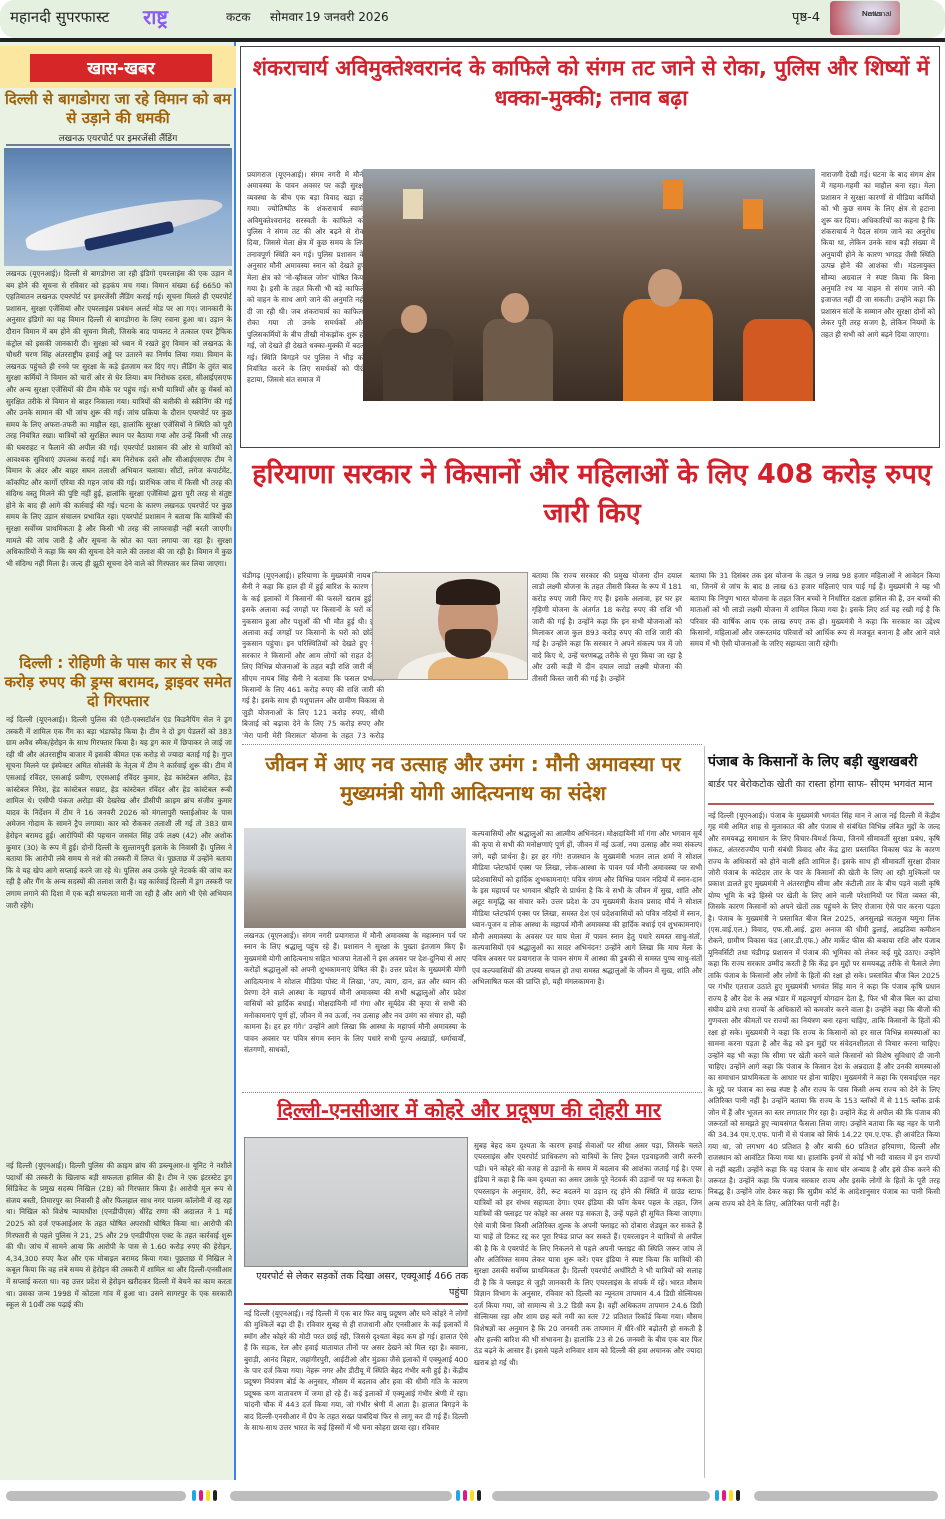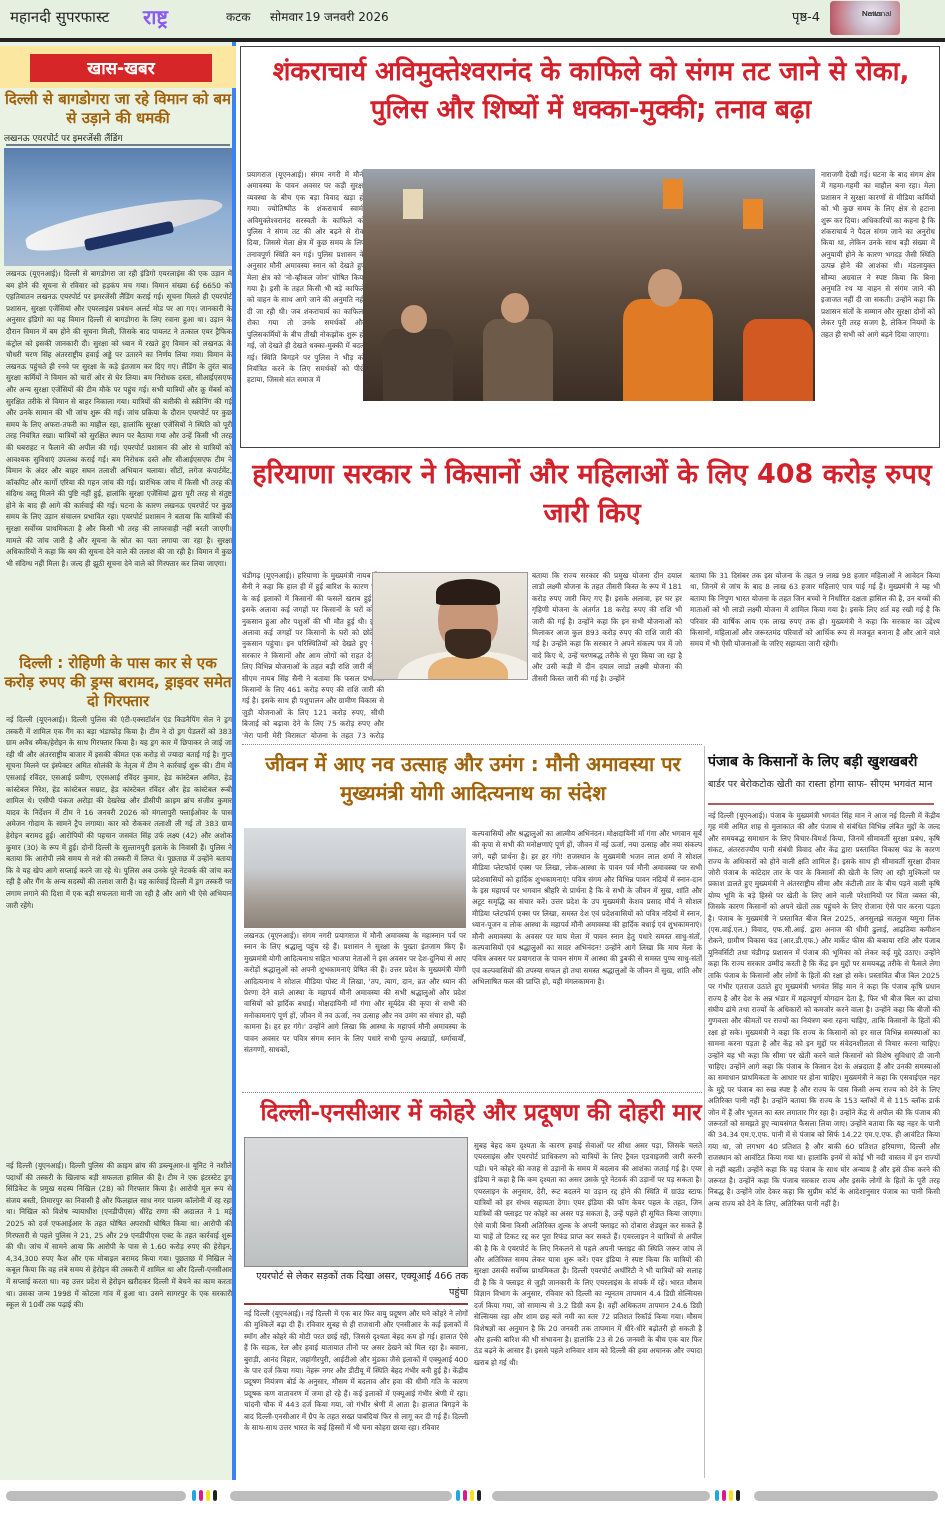--- a/index.html
+++ b/index.html
@@ -1,37 +1,37 @@
 <!DOCTYPE html>
 <html><head>
 <meta charset="utf-8">
 <style>
   * { box-sizing: border-box; margin: 0; padding: 0; }
   html, body { width: 945px; height: 1519px; background: #ffffff; overflow: hidden; }
   body { font-family: "DejaVu Sans", sans-serif; color: #222; position: relative; }
 
   
-  .masthead { position: absolute; left: 0; top: 0; width: 945px; height: 38px; background: #e6f0e0; }
+  .masthead { position: absolute; left: 0; top: 0; width: 945px; height: 38px; background: #e6f0e0; border-radius: 15px; }
   .masthead .brand { position: absolute; left: 10px; top: 6px; font-size: 15px; color: #222; }
   .masthead .section { position: absolute; left: 143px; top: 3px; font-size: 20px; font-weight: bold; color: #8b5cf6; }
   .masthead .city { position: absolute; left: 226px; top: 8px; font-size: 12px; color: #222; }
   .masthead .day { position: absolute; left: 270px; top: 8px; font-size: 12px; color: #222; }
   .masthead .date { position: absolute; left: 305px; top: 8px; font-size: 12px; color: #222; }
   .masthead .page { position: absolute; left: 792px; top: 7px; font-size: 13px; color: #222; }
   .masthead .logo { position: absolute; left: 830px; top: 1px; width: 70px; height: 34px; border-radius: 4px;
      background: radial-gradient(circle at 60% 40%, #e8e8f4 0%, #c9b6c6 40%, #c87e88 70%, #b14a5a 100%); }
   .masthead .logo span { position: absolute; left: 16px; top: 4px; font-size: 8px; color: #333; text-align: center; line-height: 1.2; font-family: "Liberation Sans", sans-serif; }
   .rule-dark { position: absolute; left: 0; top: 38px; width: 945px; height: 4px; background: #222; }
 
   
-  .left-col { position: absolute; left: 0; top: 42px; width: 236px; height: 1438px; background: #eaf2e4; border-right: 4px solid #3b82f6; }
+  .left-col { position: absolute; left: 0; top: 42px; width: 236px; height: 1438px; background: #eaf2e4; border-right: 2px solid #3b82f6; }
   .kb-band { position: absolute; left: 0; top: 4px; width: 236px; height: 42px; background: #fbe7a0; }
   .kb-tag { position: absolute; left: 30px; top: 8px; width: 182px; height: 28px; background: #d62628; color: #fff; font-size: 17px; font-weight: bold; text-align: center; line-height: 28px; }
   .lc-headline { position: absolute; left: 4px; width: 228px; text-align: center; font-weight: bold; color: #a16207; line-height: 1.25; }
-  .lc-sub { position: absolute; left: 4px; width: 228px; font-size: 9px; color: #222; }
+  .lc-sub { position: absolute; left: 4px; width: 228px; text-align: center; font-size: 9px; color: #222; }
   .lc-body { position: absolute; left: 6px; width: 226px; font-size: 7.2px; line-height: 11.6px; color: #333; text-align: justify; overflow: hidden; }
   .lc-rule { position: absolute; left: 6px; width: 224px; height: 2px; background: #8a3d3d; }
   .photo { position: absolute; overflow: hidden; }
   .plane { background: linear-gradient(180deg, #5a7fae 0%, #8fb0d4 55%, #a9bed6 100%); }
   .plane::before { content: ""; position: absolute; left: 20px; top: 60px; width: 200px; height: 30px; background: linear-gradient(90deg, #f4f4f4, #d7d7db); border-radius: 40% 60% 40% 40%; transform: rotate(-12deg); }
   .plane::after { content: ""; position: absolute; left: 80px; top: 82px; width: 90px; height: 12px; background: #1f3266; transform: rotate(-12deg); border-radius: 4px; }
 
   
   .main-box { position: absolute; left: 240px; top: 46px; width: 700px; height: 402px; border: 1px solid #444; }
   .red-head { position: absolute; color: #d3202a; font-weight: bold; text-align: center; line-height: 1.45; }
@@ -95,21 +95,21 @@
 
   <p class="lc-body" style="top:226px;height:382px;">लखनऊ (यूएनआई)। दिल्ली से बागडोगरा जा रही इंडिगो एयरलाइंस की एक उड़ान में बम होने की सूचना से रविवार को हड़कंप मच गया। विमान संख्या 6ई 6650 को एहतियातन लखनऊ एयरपोर्ट पर इमरजेंसी लैंडिंग कराई गई। सूचना मिलते ही एयरपोर्ट प्रशासन, सुरक्षा एजेंसियां और एयरलाइंस प्रबंधन अलर्ट मोड पर आ गए। जानकारी के अनुसार इंडिगो का यह विमान दिल्ली से बागडोगरा के लिए रवाना हुआ था। उड़ान के दौरान विमान में बम होने की सूचना मिली, जिसके बाद पायलट ने तत्काल एयर ट्रैफिक कंट्रोल को इसकी जानकारी दी। सुरक्षा को ध्यान में रखते हुए विमान को लखनऊ के चौधरी चरण सिंह अंतरराष्ट्रीय हवाई अड्डे पर उतारने का निर्णय लिया गया। विमान के लखनऊ पहुंचते ही रनवे पर सुरक्षा के कड़े इंतजाम कर दिए गए। लैंडिंग के तुरंत बाद सुरक्षा कर्मियों ने विमान को चारों ओर से घेर लिया। बम निरोधक दस्ता, सीआईएसएफ और अन्य सुरक्षा एजेंसियों की टीम मौके पर पहुंच गई। सभी यात्रियों और क्रू मेंबर्स को सुरक्षित तरीके से विमान से बाहर निकाला गया। यात्रियों की बारीकी से स्क्रीनिंग की गई और उनके सामान की भी जांच शुरू की गई। जांच प्रक्रिया के दौरान एयरपोर्ट पर कुछ समय के लिए अफरा-तफरी का माहौल रहा, हालांकि सुरक्षा एजेंसियों ने स्थिति को पूरी तरह नियंत्रित रखा। यात्रियों को सुरक्षित स्थान पर बैठाया गया और उन्हें किसी भी तरह की घबराहट न फैलाने की अपील की गई। एयरपोर्ट प्रशासन की ओर से यात्रियों को आवश्यक सुविधाएं उपलब्ध कराई गईं। बम निरोधक दस्ते और सीआईएसएफ टीम ने विमान के अंदर और बाहर सघन तलाशी अभियान चलाया। सीटों, लगेज कंपार्टमेंट, कॉकपिट और कार्गो एरिया की गहन जांच की गई। प्रारंभिक जांच में किसी भी तरह की संदिग्ध वस्तु मिलने की पुष्टि नहीं हुई, हालांकि सुरक्षा एजेंसियां द्वारा पूरी तरह से संतुष्ट होने के बाद ही आगे की कार्रवाई की गई। घटना के कारण लखनऊ एयरपोर्ट पर कुछ समय के लिए उड़ान संचालन प्रभावित रहा। एयरपोर्ट प्रशासन ने बताया कि यात्रियों की सुरक्षा सर्वोच्च प्राथमिकता है और किसी भी तरह की लापरवाही नहीं बरती जाएगी। मामले की जांच जारी है और सूचना के स्रोत का पता लगाया जा रहा है। सुरक्षा अधिकारियों ने कहा कि बम की सूचना देने वाले की तलाश की जा रही है। विमान में कुछ भी संदिग्ध नहीं मिला है। जल्द ही झूठी सूचना देने वाले को गिरफ्तार कर लिया जाएगा।</p>
 
   <h2 class="lc-headline" style="top:612px;font-size:15px;">दिल्ली : रोहिणी के पास कार से एक करोड़ रुपए की ड्रग्स बरामद, ड्राइवर समेत दो गिरफ्तार</h2>
   <p class="lc-body" style="top:672px;height:374px;">नई दिल्ली (यूएनआई)। दिल्ली पुलिस की एंटी-एक्सटॉर्शन एंड किडनैपिंग सेल ने ड्रग तस्करी में शामिल एक गैंग का बड़ा भंडाफोड़ किया है। टीम ने दो ड्रग पेडलरों को 383 ग्राम अवैध स्मैक/हेरोइन के साथ गिरफ्तार किया है। यह ड्रग कार में छिपाकर ले जाई जा रही थी और अंतरराष्ट्रीय बाजार में इसकी कीमत एक करोड़ से ज्यादा बताई गई है। गुप्त सूचना मिलने पर इंस्पेक्टर अमित सोलंकी के नेतृत्व में टीम ने कार्रवाई शुरू की। टीम में एसआई रविंदर, एसआई प्रवीण, एएसआई रविंदर कुमार, हेड कांस्टेबल अमित, हेड कांस्टेबल निरेश, हेड कांस्टेबल सम्राट, हेड कांस्टेबल रविंदर और हेड कांस्टेबल रूबी शामिल थे। एसीपी पंकज अरोड़ा की देखरेख और डीसीपी क्राइम ब्रांच संजीव कुमार यादव के निर्देशन में टीम ने 16 जनवरी 2026 को मंगलापुरी फ्लाईओवर के पास अमेजन गोदाम के सामने ट्रैप लगाया। कार को रोककर तलाशी ली गई तो 383 ग्राम हेरोइन बरामद हुई। आरोपियों की पहचान जसवंत सिंह उर्फ लक्ष्य (42) और अशोक कुमार (30) के रूप में हुई। दोनों दिल्ली के सुल्तानपुरी इलाके के निवासी हैं। पुलिस ने बताया कि आरोपी लंबे समय से नशे की तस्करी में लिप्त थे। पूछताछ में उन्होंने बताया कि वे यह खेप आगे सप्लाई करने जा रहे थे। पुलिस अब उनके पूरे नेटवर्क की जांच कर रही है और गैंग के अन्य सदस्यों की तलाश जारी है। यह कार्रवाई दिल्ली में ड्रग तस्करी पर लगाम लगाने की दिशा में एक बड़ी सफलता मानी जा रही है और आगे भी ऐसे अभियान जारी रहेंगे।</p>
 
   <p class="lc-body" style="top:1118px;height:318px;">नई दिल्ली (यूएनआई)। दिल्ली पुलिस की क्राइम ब्रांच की डब्ल्यूआर-II यूनिट ने नशीले पदार्थों की तस्करी के खिलाफ बड़ी सफलता हासिल की है। टीम ने एक इंटरस्टेट ड्रग सिंडिकेट के प्रमुख सदस्य निखिल (28) को गिरफ्तार किया है। आरोपी मूल रूप से संजय बस्ती, तिमारपुर का निवासी है और फिलहाल साध नगर पालम कॉलोनी में रह रहा था। निखिल को विशेष न्यायाधीश (एनडीपीएस) धीरेंद्र राणा की अदालत ने 1 मई 2025 को दर्ज एफआईआर के तहत घोषित अपराधी घोषित किया था। आरोपी की गिरफ्तारी से पहले पुलिस ने 21, 25 और 29 एनडीपीएस एक्ट के तहत कार्रवाई शुरू की थी। जांच में सामने आया कि आरोपी के पास से 1.60 करोड़ रुपए की हेरोइन, 4,34,300 रुपए कैश और एक मोबाइल बरामद किया गया। पूछताछ में निखिल ने कबूल किया कि वह लंबे समय से हेरोइन की तस्करी में शामिल था और दिल्ली-एनसीआर में सप्लाई करता था। वह उत्तर प्रदेश से हेरोइन खरीदकर दिल्ली में बेचने का काम करता था। उसका जन्म 1998 में कोटला गांव में हुआ था। उसने सागरपुर के एक सरकारी स्कूल से 10वीं तक पढ़ाई की।</p>
 </aside>
 
 <section class="main-box">
-  <h1 class="red-head" style="left:6px;top:6px;width:688px;font-size:26px;">शंकराचार्य अविमुक्तेश्वरानंद के काफिले को संगम तट जाने से रोका, पुलिस और शिष्यों में धक्का-मुक्की; तनाव बढ़ा</h1>
+  <h1 class="red-head" style="left:6px;top:6px;width:688px;font-size:21px;">शंकराचार्य अविमुक्तेश्वरानंद के काफिले को संगम तट जाने से रोका, पुलिस और शिष्यों में धक्का-मुक्की; तनाव बढ़ा</h1>
 
   <p class="col-text" style="left:6px;top:122px;width:118px;height:240px;">प्रयागराज (यूएनआई)। संगम नगरी में मौनी अमावस्या के पावन अवसर पर कड़ी सुरक्षा व्यवस्था के बीच एक बड़ा विवाद खड़ा हो गया। ज्योतिष्पीठ के शंकराचार्य स्वामी अविमुक्तेश्वरानंद सरस्वती के काफिले को पुलिस ने संगम तट की ओर बढ़ने से रोक दिया, जिससे मेला क्षेत्र में कुछ समय के लिए तनावपूर्ण स्थिति बन गई। पुलिस प्रशासन के अनुसार मौनी अमावस्या स्नान को देखते हुए मेला क्षेत्र को 'नो-व्हीकल जोन' घोषित किया गया है। इसी के तहत किसी भी बड़े काफिले को वाहन के साथ आगे जाने की अनुमति नहीं दी जा रही थी। जब शंकराचार्य का काफिला रोका गया तो उनके समर्थकों और पुलिसकर्मियों के बीच तीखी नोकझोंक शुरू हो गई, जो देखते ही देखते धक्का-मुक्की में बदल गई। स्थिति बिगड़ने पर पुलिस ने भीड़ को नियंत्रित करने के लिए समर्थकों को पीछे हटाया, जिससे संत समाज में</p>
 
   <div class="photo crowd" style="left:122px;top:122px;width:452px;height:232px;">
     <div class="flag" style="left:40px;top:20px;background:#e6d8b6;"></div>
     <div class="flag" style="left:300px;top:10px;"></div>
     <div class="flag" style="left:380px;top:30px;"></div>
     <div class="robe" style="left:260px;top:130px;width:90px;height:102px;"></div>
     <div class="head" style="left:285px;top:100px;width:34px;height:38px;"></div>
     <div class="robe" style="left:120px;top:150px;width:70px;height:82px;background:#6d5a48;"></div>
@@ -149,21 +149,21 @@
 <div class="dotted" style="left:242px;top:1092px;width:460px;"></div>
 
 <section>
   <h2 class="pj-head">पंजाब के किसानों के लिए बड़ी खुशखबरी</h2>
   <div class="pj-sub">बार्डर पर बेरोकटोक खेती का रास्ता होगा साफ- सीएम भगवंत मान</div>
   <div class="pj-rule"></div>
   <p class="col-text" style="left:708px;top:810px;width:232px;height:666px;">नई दिल्ली (यूएनआई)। पंजाब के मुख्यमंत्री भगवंत सिंह मान ने आज नई दिल्ली में केंद्रीय गृह मंत्री अमित शाह से मुलाकात की और पंजाब से संबंधित विभिन्न लंबित मुद्दों के जल्द और समयबद्ध समाधान के लिए विचार-विमर्श किया, जिनमें सीमावर्ती सुरक्षा प्रबंध, कृषि संकट, अंतरराज्यीय पानी संबंधी विवाद और केंद्र द्वारा प्रस्तावित विकास फंड के कारण राज्य के अधिकारों को होने वाली क्षति शामिल हैं। इसके साथ ही सीमावर्ती सुरक्षा दीवार जोरी पंजाब के कांटेदार तार के पार के किसानों की खेती के लिए आ रही मुश्किलों पर प्रकाश डालते हुए मुख्यमंत्री ने अंतरराष्ट्रीय सीमा और कंटीली तार के बीच पड़ने वाली कृषि योग्य भूमि के बड़े हिस्से पर खेती के लिए आने वाली परेशानियों पर चिंता व्यक्त की, जिसके कारण किसानों को अपने खेतों तक पहुंचने के लिए रोजाना ऐसे पार करना पड़ता है। पंजाब के मुख्यमंत्री ने प्रस्तावित बीज बिल 2025, अनसुलझे सतलुज यमुना लिंक (एस.वाई.एल.) विवाद, एफ.सी.आई. द्वारा अनाज की धीमी ढुलाई, आढ़तिया कमीशन रोकने, ग्रामीण विकास फंड (आर.डी.एफ.) और मार्केट फीस की बकाया राशि और पंजाब यूनिवर्सिटी तथा चंडीगढ़ प्रशासन में पंजाब की भूमिका को लेकर कई मुद्दे उठाए। उन्होंने कहा कि राज्य सरकार उम्मीद करती है कि केंद्र इन मुद्दों पर समयबद्ध तरीके से फैसले लेगा ताकि पंजाब के किसानों और लोगों के हितों की रक्षा हो सके। प्रस्तावित बीज बिल 2025 पर गंभीर एतराज उठाते हुए मुख्यमंत्री भगवंत सिंह मान ने कहा कि पंजाब कृषि प्रधान राज्य है और देश के अन्न भंडार में महत्वपूर्ण योगदान देता है, फिर भी बीज बिल का ढांचा संघीय ढांचे तथा राज्यों के अधिकारों को कमजोर करने वाला है। उन्होंने कहा कि बीजों की गुणवत्ता और कीमतों पर राज्यों का नियंत्रण बना रहना चाहिए, ताकि किसानों के हितों की रक्षा हो सके। मुख्यमंत्री ने कहा कि राज्य के किसानों को हर साल विभिन्न समस्याओं का सामना करना पड़ता है और केंद्र को इन मुद्दों पर संवेदनशीलता से विचार करना चाहिए। उन्होंने यह भी कहा कि सीमा पर खेती करने वाले किसानों को विशेष सुविधाएं दी जानी चाहिए। उन्होंने आगे कहा कि पंजाब के किसान देश के अन्नदाता हैं और उनकी समस्याओं का समाधान प्राथमिकता के आधार पर होना चाहिए। मुख्यमंत्री ने कहा कि एसवाईएल नहर के मुद्दे पर पंजाब का रुख स्पष्ट है और राज्य के पास किसी अन्य राज्य को देने के लिए अतिरिक्त पानी नहीं है। उन्होंने बताया कि राज्य के 153 ब्लॉकों में से 115 ब्लॉक डार्क जोन में हैं और भूजल का स्तर लगातार गिर रहा है। उन्होंने केंद्र से अपील की कि पंजाब की जरूरतों को समझते हुए न्यायसंगत फैसला लिया जाए। उन्होंने बताया कि यह नहर के पानी की 34.34 एम.ए.एफ. पानी में से पंजाब को सिर्फ 14.22 एम.ए.एफ. ही आवंटित किया गया था, जो लगभग 40 प्रतिशत है और बाकी 60 प्रतिशत हरियाणा, दिल्ली और राजस्थान को आवंटित किया गया था। हालांकि इनमें से कोई भी नदी वास्तव में इन राज्यों से नहीं बहती। उन्होंने कहा कि यह पंजाब के साथ घोर अन्याय है और इसे ठीक करने की जरूरत है। उन्होंने कहा कि पंजाब सरकार राज्य और इसके लोगों के हितों के पूरी तरह निबद्ध है। उन्होंने जोर देकर कहा कि सुप्रीम कोर्ट के आदेशानुसार पंजाब का पानी किसी अन्य राज्य को देने के लिए, अतिरिक्त पानी नहीं है।</p>
 </section>
 
 <section>
-  <h1 class="red-head" style="left:252px;top:1096px;width:458px;font-size:23px;">दिल्ली-एनसीआर में कोहरे और प्रदूषण की दोहरी मार</h1>
+  <h1 class="red-head" style="left:240px;top:1096px;width:458px;font-size:20px;text-decoration:underline;">दिल्ली-एनसीआर में कोहरे और प्रदूषण की दोहरी मार</h1>
   <div class="photo fog2" style="left:244px;top:1137px;width:224px;height:130px;border:1px solid #888;"></div>
   <div class="caption" style="left:244px;top:1268px;width:224px;">एयरपोर्ट से लेकर सड़कों तक दिखा असर, एक्यूआई 466 तक पहुंचा</div>
   <div class="lc-rule" style="left:244px;top:1303px;width:224px;"></div>
   <p class="col-text" style="left:244px;top:1308px;width:224px;height:168px;">नई दिल्ली (यूएनआई)। नई दिल्ली में एक बार फिर वायु प्रदूषण और घने कोहरे ने लोगों की मुश्किलें बढ़ा दी हैं। रविवार सुबह से ही राजधानी और एनसीआर के कई इलाकों में स्मॉग और कोहरे की मोटी परत छाई रही, जिससे दृश्यता बेहद कम हो गई। हालात ऐसे हैं कि सड़क, रेल और हवाई यातायात तीनों पर असर देखने को मिल रहा है। बवाना, बुराड़ी, आनंद विहार, जहांगीरपुरी, आईटीओ और मुंडका जैसे इलाकों में एक्यूआई 400 के पार दर्ज किया गया। नेहरू नगर और डीटीयू में स्थिति बेहद गंभीर बनी हुई है। केंद्रीय प्रदूषण नियंत्रण बोर्ड के अनुसार, मौसम में बदलाव और हवा की धीमी गति के कारण प्रदूषक कण वातावरण में जमा हो रहे हैं। कई इलाकों में एक्यूआई गंभीर श्रेणी में रहा। चांदनी चौक में 443 दर्ज किया गया, जो गंभीर श्रेणी में आता है। हालात बिगड़ने के बाद दिल्ली-एनसीआर में ग्रैप के तहत सख्त पाबंदियां फिर से लागू कर दी गई हैं। दिल्ली के साथ-साथ उत्तर भारत के कई हिस्सों में भी घना कोहरा छाया रहा। रविवार</p>
   <p class="col-text" style="left:474px;top:1140px;width:228px;height:336px;">सुबह बेहद कम दृश्यता के कारण हवाई सेवाओं पर सीधा असर पड़ा, जिसके चलते एयरलाइंस और एयरपोर्ट प्राधिकरण को यात्रियों के लिए ट्रैवल एडवाइजरी जारी करनी पड़ी। घने कोहरे की वजह से उड़ानों के समय में बदलाव की आशंका जताई गई है। एयर इंडिया ने कहा है कि कम दृश्यता का असर उसके पूरे नेटवर्क की उड़ानों पर पड़ सकता है। एयरलाइन के अनुसार, देरी, रूट बदलने या उड़ान रद्द होने की स्थिति में ग्राउंड स्टाफ यात्रियों को हर संभव सहायता देगा। एयर इंडिया की फॉग केयर पहल के तहत, जिन यात्रियों की फ्लाइट पर कोहरे का असर पड़ सकता है, उन्हें पहले ही सूचित किया जाएगा। ऐसे यात्री बिना किसी अतिरिक्त शुल्क के अपनी फ्लाइट को दोबारा शेड्यूल कर सकते हैं या चाहें तो टिकट रद्द कर पूरा रिफंड प्राप्त कर सकते हैं। एयरलाइन ने यात्रियों से अपील की है कि वे एयरपोर्ट के लिए निकलने से पहले अपनी फ्लाइट की स्थिति जरूर जांच लें और अतिरिक्त समय लेकर यात्रा शुरू करें। एयर इंडिया ने स्पष्ट किया कि यात्रियों की सुरक्षा उसकी सर्वोच्च प्राथमिकता है। दिल्ली एयरपोर्ट अथॉरिटी ने भी यात्रियों को सलाह दी है कि वे फ्लाइट से जुड़ी जानकारी के लिए एयरलाइंस के संपर्क में रहें। भारत मौसम विज्ञान विभाग के अनुसार, रविवार को दिल्ली का न्यूनतम तापमान 4.4 डिग्री सेल्सियस दर्ज किया गया, जो सामान्य से 3.2 डिग्री कम है। वहीं अधिकतम तापमान 24.6 डिग्री सेल्सियस रहा और शाम छह बजे नमी का स्तर 72 प्रतिशत रिकॉर्ड किया गया। मौसम विशेषज्ञों का अनुमान है कि 20 जनवरी तक तापमान में धीरे-धीरे बढ़ोतरी हो सकती है और हल्की बारिश की भी संभावना है। हालांकि 23 से 26 जनवरी के बीच एक बार फिर ठंड बढ़ने के आसार हैं। इससे पहले शनिवार शाम को दिल्ली की हवा अचानक और ज्यादा खराब हो गई थी।</p>
 </section>
 
 <footer class="footer">
   <div class="bar" style="left:6px;width:180px;"></div>
   <div class="bar" style="left:230px;width:222px;"></div>

